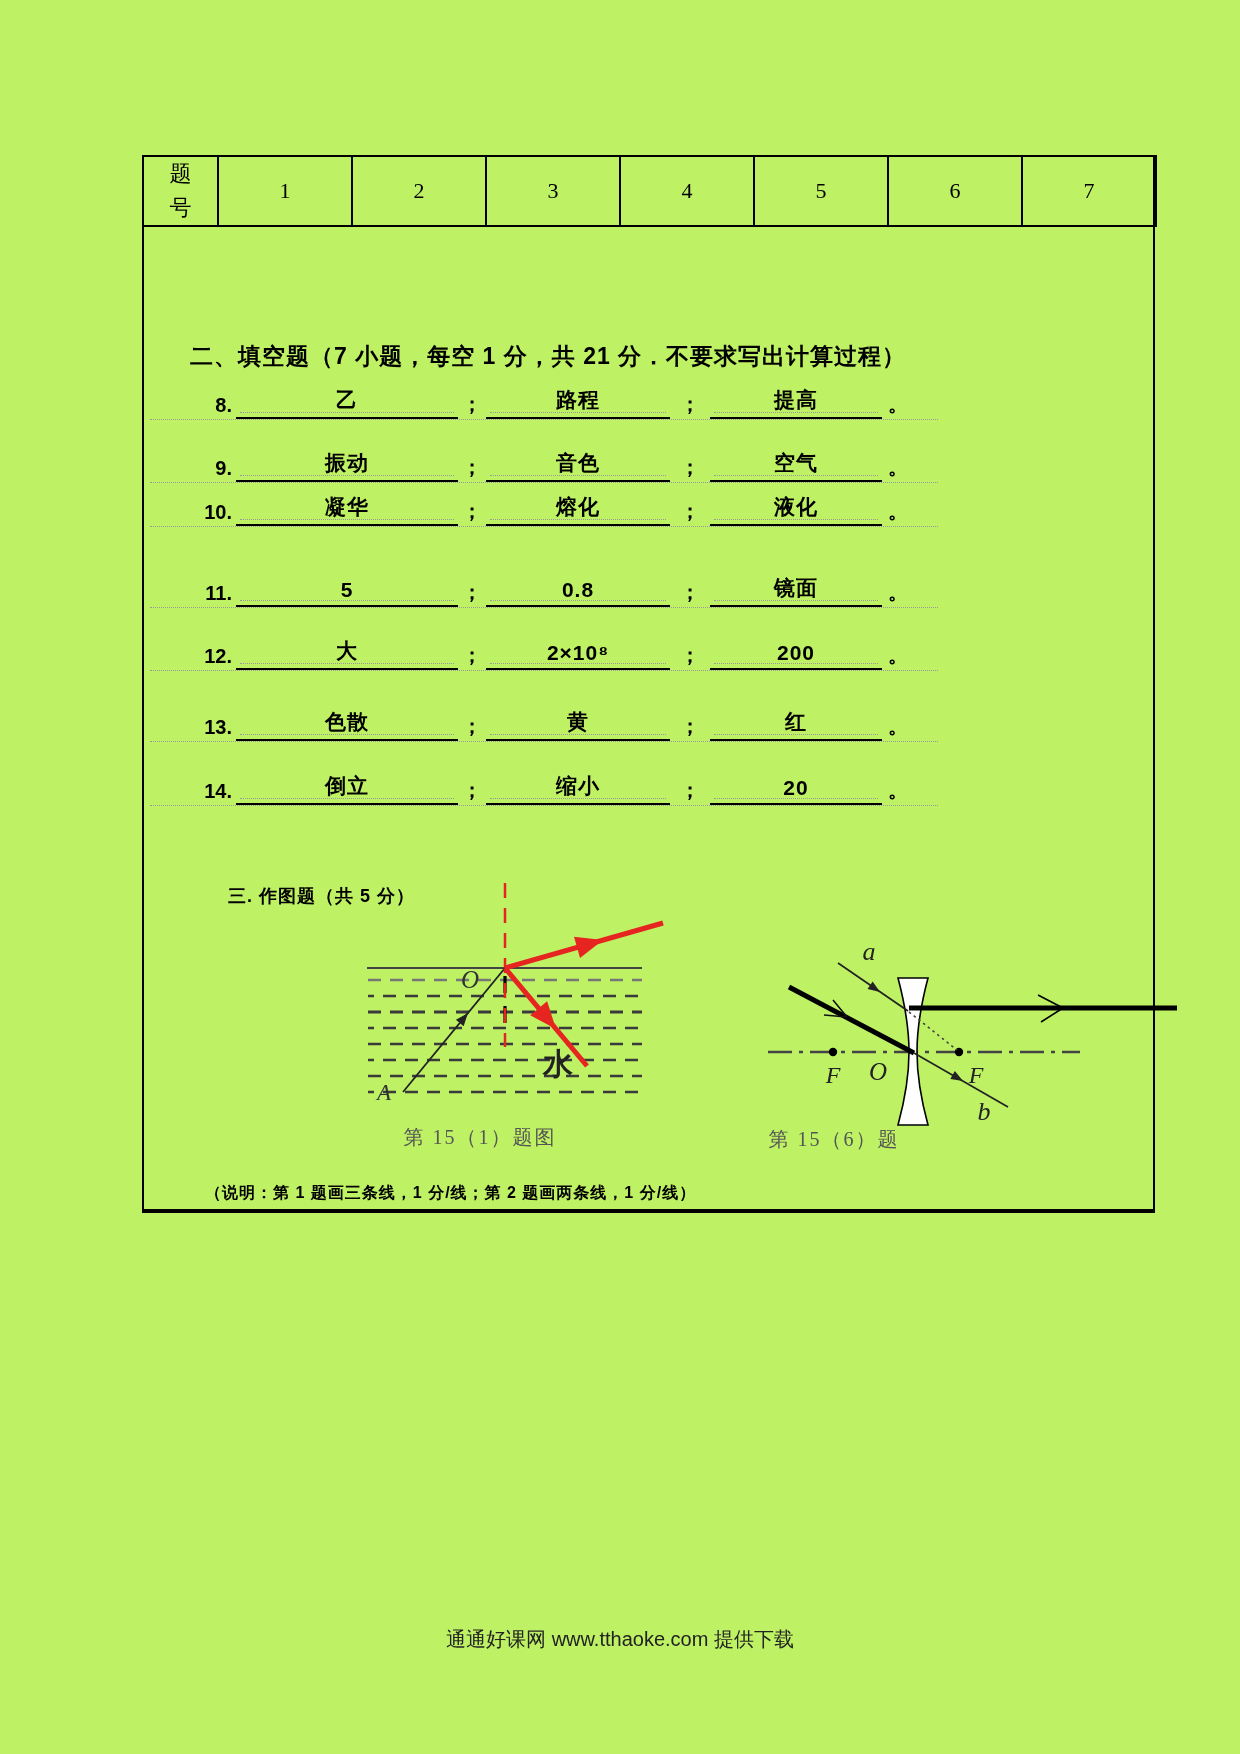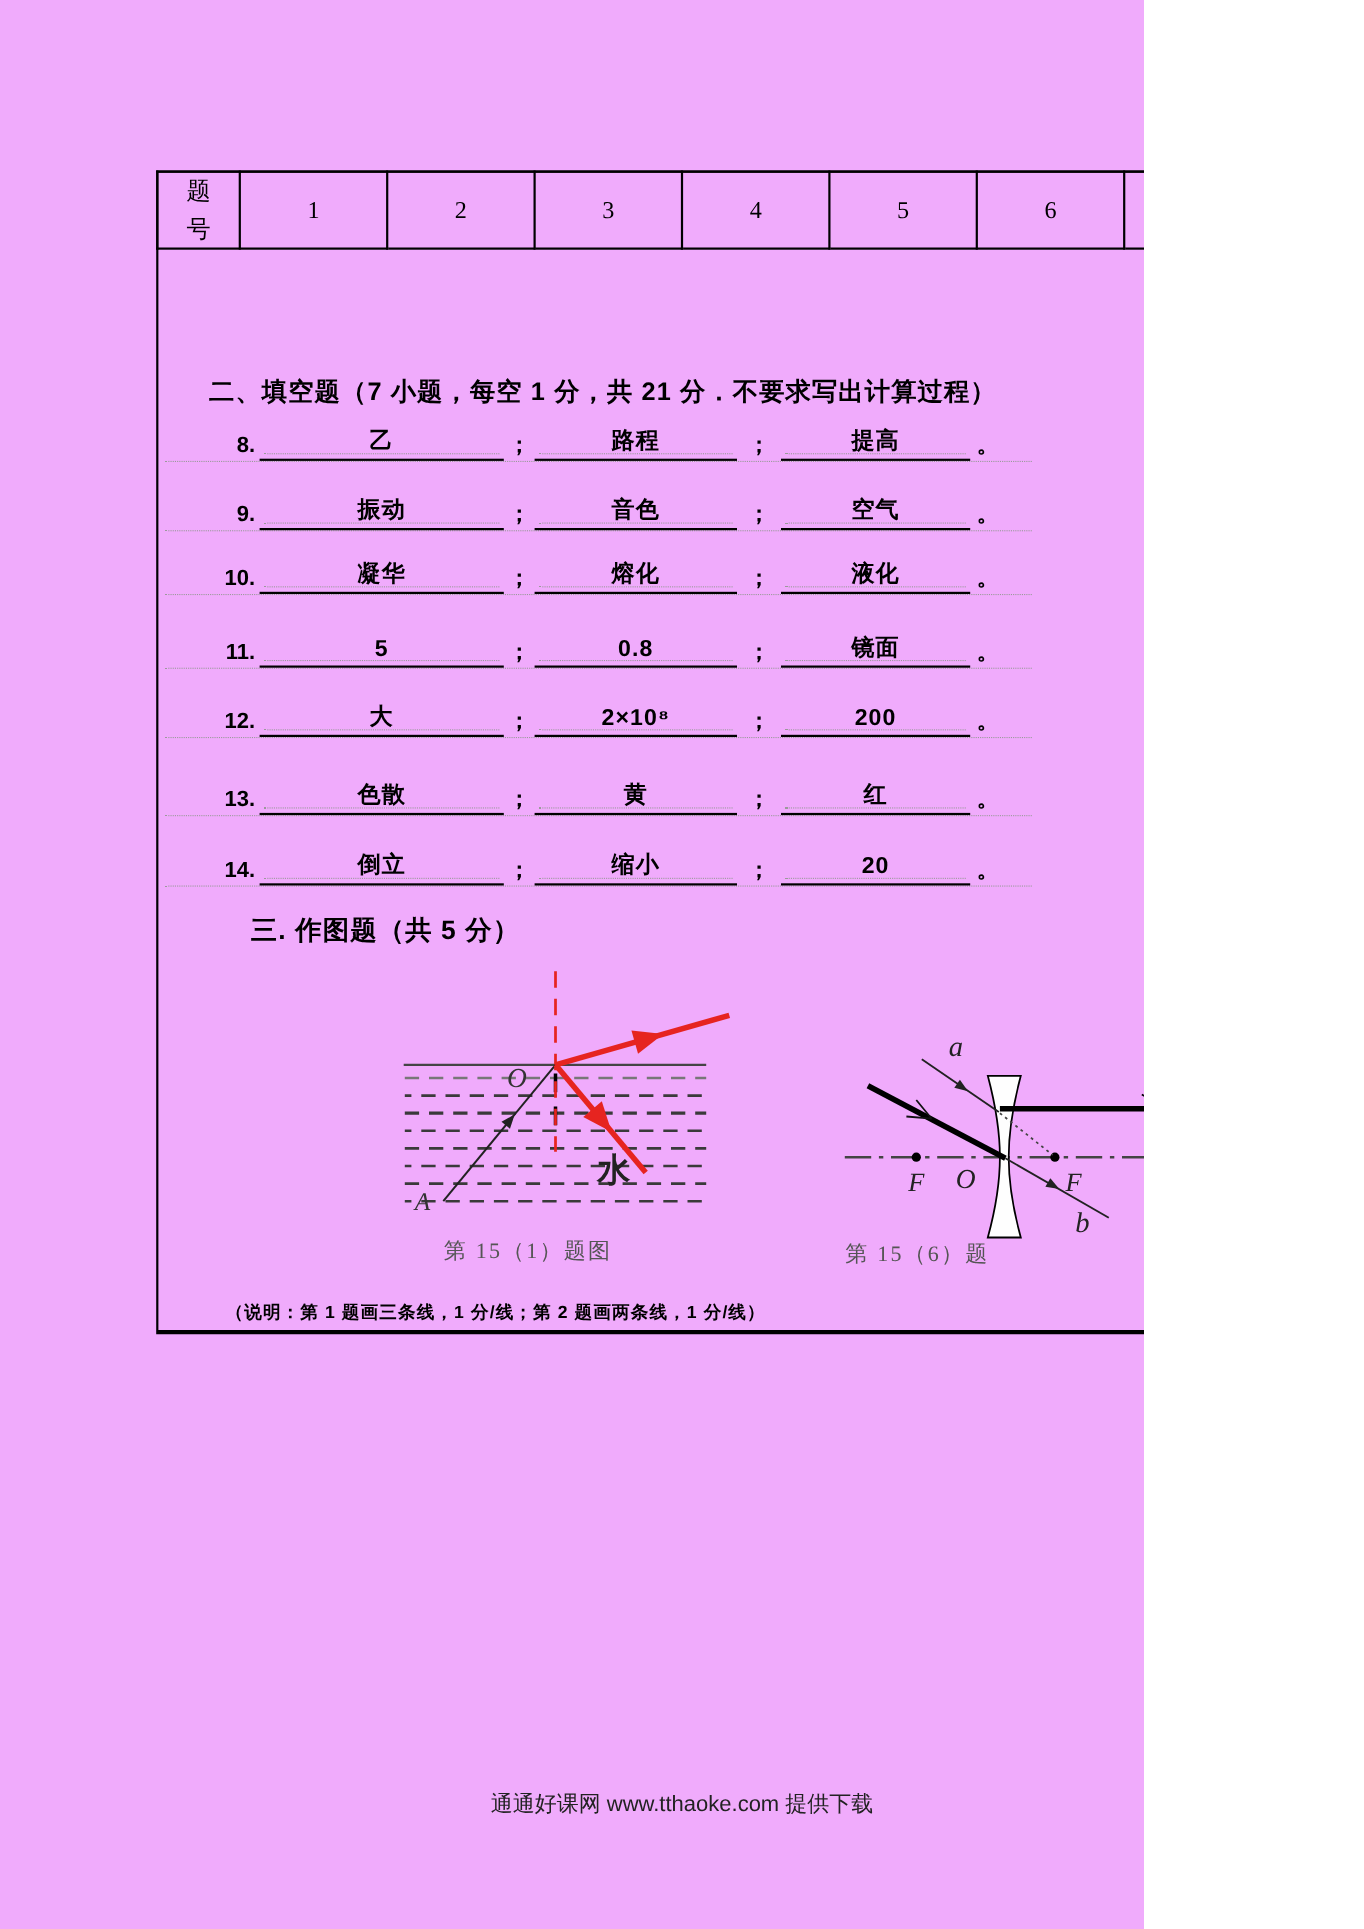--- a/index.html
+++ b/index.html
@@ -1,31 +1,31 @@
 <!DOCTYPE html>
 <html><head>
 <meta charset="utf-8">
 <style>
   html,body{margin:0;padding:0;background:#fff;}
-  .page{position:relative;width:1040px;height:1754px;background:#f0abfc;overflow:hidden;
+  .page{position:relative;width:1240px;height:1754px;background:#bef264;overflow:hidden;
         font-family:"Liberation Sans",sans-serif;color:#000;}
   .main-box{position:absolute;left:142px;top:155px;width:1013px;height:1058px;
             border:2px solid #000;border-bottom:4px solid #000;box-sizing:border-box;}
   
   table.ans-table{position:absolute;left:142px;top:155px;width:1013px;border-collapse:collapse;
                   table-layout:fixed;font-family:"Liberation Serif",serif;}
   table.ans-table td{border:2px solid #000;text-align:center;vertical-align:middle;padding:0;}
   td.lbl-cell{font-size:20px;}
   .vlabel{display:inline-block;width:24px;word-break:break-all;line-height:1.55;text-align:center;}
   .vlabel.tall{line-height:2.4;}
   tr.hdr-row td{height:64px;font-size:22px;}
   tr.ansrow td{height:98px;font-size:24px;}
   
   .h2{position:absolute;left:190px;top:341px;font-size:23px;font-weight:bold;letter-spacing:1px;}
-  .h3{position:absolute;left:228px;top:830px;font-size:24px;font-weight:bold;letter-spacing:1px;}
+  .h3{position:absolute;left:228px;top:884px;font-size:18px;font-weight:bold;letter-spacing:1px;}
   
   .fill-row{position:absolute;left:150px;width:788px;height:34px;display:flex;
             align-items:flex-end;border-bottom:1px dotted #9a9a9a;box-sizing:border-box;}
   .qnum{width:36px;margin-left:46px;text-align:right;font-size:20px;font-weight:bold;
         padding-bottom:2px;}
   .blank{position:relative;border-bottom:2px solid #000;text-align:center;box-sizing:border-box;}
   .blank::before{content:'';position:absolute;left:4px;right:4px;bottom:4px;border-bottom:1px dotted #9a9a9a;}
   .blank .ans{position:relative;font-size:21px;font-weight:bold;letter-spacing:1px;padding-bottom:3px;display:inline-block;}
   .b1{width:222px;margin-left:4px;}
   .b2{width:184px;}
@@ -86,21 +86,21 @@
   </div>
   <div class="fill-row" style="top:449px">
     <span class="qnum">9.</span>
     <span class="blank b1"><span class="ans">振动</span></span>
     <span class="semi">；</span>
     <span class="blank b2"><span class="ans">音色</span></span>
     <span class="semi w2">；</span>
     <span class="blank b3"><span class="ans">空气</span></span>
     <span class="period">。</span>
   </div>
-  <div class="fill-row" style="top:507px">
+  <div class="fill-row" style="top:493px">
     <span class="qnum">10.</span>
     <span class="blank b1"><span class="ans">凝华</span></span>
     <span class="semi">；</span>
     <span class="blank b2"><span class="ans">熔化</span></span>
     <span class="semi w2">；</span>
     <span class="blank b3"><span class="ans">液化</span></span>
     <span class="period">。</span>
   </div>
   <div class="fill-row" style="top:574px">
     <span class="qnum">11.</span>

